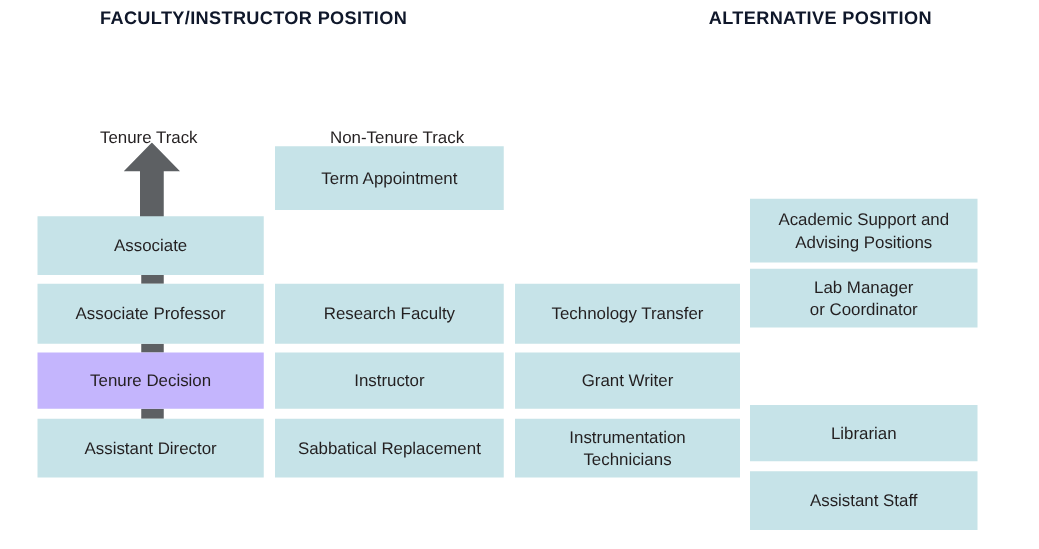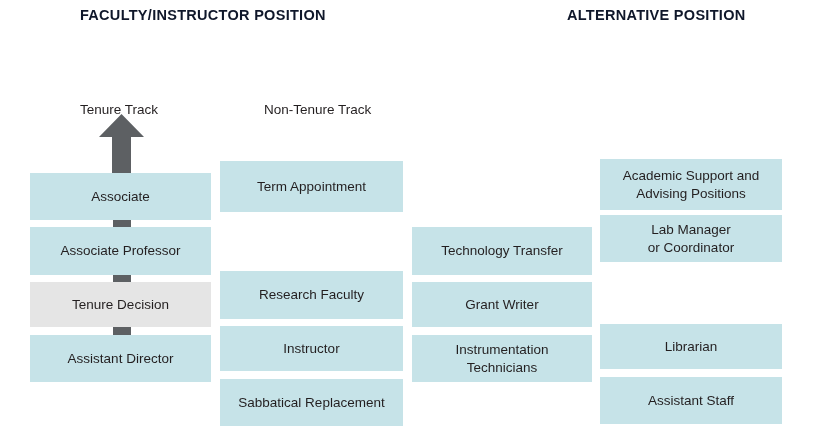--- a/index.html
+++ b/index.html
@@ -75,28 +75,28 @@
     align-items: center;
     justify-content: center;
     text-align: center;
     font-size: 13.5px;
     line-height: 1.28;
     color: #231f20;
     padding: 0 6px;
     box-sizing: border-box;
   }
   .box.highlight {
-    background: #e5e5e5;
+    background: #c4b5fd;
     color: #231f20;
   }
   .box-label { display: block; }
 
   
   .col-1 { left: 30px;  width: 181px; }
-  .col-2 { left: 220px; width: 183px; margin-top: 44px; }
+  .col-2 { left: 220px; width: 183px; }
   .col-3 { left: 412px; width: 180px; }
   .col-4 { left: 600px; width: 182px; margin-top: 42px; }
 
   
   .row-1 { top: 117px; height: 51px; }
   .row-2 { top: 173px; height: 47px; }
   .row-3 { top: 227px; height: 48px; text-align: center; }
   .row-4 { top: 282px; height: 45px; }
   .row-5 { top: 335px; height: 47px; }
 </style>

